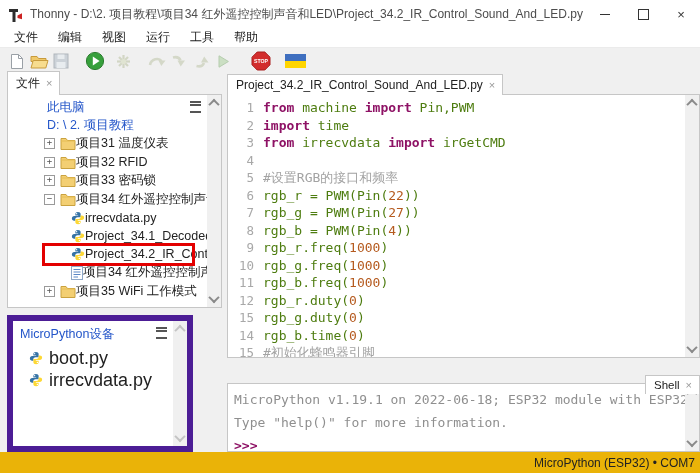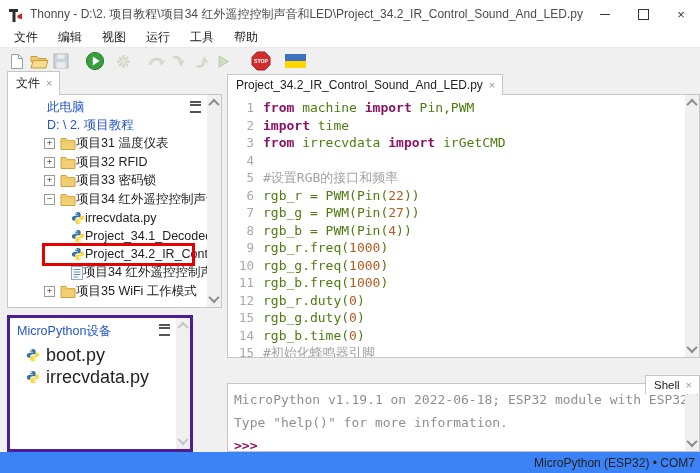--- a/index.html
+++ b/index.html
@@ -42,21 +42,21 @@
   .tree-row .lbl{margin-left:0;overflow:hidden;text-overflow:clip;}
   .tree-head{color:var(--tree-header);padding-left:7px;}
   .expander{width:9px;height:9px;border:1px solid #9a9a9a;background:#fff;font-size:9px;line-height:7px;text-align:center;color:#555;margin-left:4px;flex:0 0 auto;font-family:"DejaVu Sans Mono",monospace;}
   .tree-row.ind0 .icon-wrap{margin-left:5px;}
   .tree-row.ind1{padding-left:31px;}
   .icon-wrap{display:inline-flex;flex:0 0 auto;}
   .tree-row.hl::before{content:"";position:absolute;left:2px;right:12px;top:-2px;bottom:-2px;border:3px solid var(--highlight-box);pointer-events:none;z-index:3;}
   .panel-menu{position:absolute;top:6px;right:20px;width:11px;height:8px;border-top:2px solid #555;border-bottom:2px solid #555;z-index:2;}
   .panel-menu::after{content:"";display:block;margin-top:1px;height:2px;background:#555;}
 
-  .device-box{position:absolute;left:7px;top:315px;width:186px;height:137px;background:#fff;border:3px solid #4c1d95;box-sizing:border-box;}
+  .device-box{position:absolute;left:7px;top:315px;width:186px;height:137px;background:#fff;border:6px solid #4c1d95;box-sizing:border-box;}
   .device-head{color:var(--tree-header);padding:5px 0 4px 7px;font-size:12.5px;}
   .device-row{height:22px;display:flex;align-items:center;padding-left:16px;font-size:18px;}
 
   
   .vscroll{position:absolute;top:0;right:0;bottom:0;width:14px;background:#f0f0f0;}
   .sb-btn{position:absolute;left:0;width:14px;height:14px;display:flex;align-items:center;justify-content:center;}
   .sb-btn.top{top:1px;} .sb-btn.bottom{bottom:1px;}
   .chev{width:6px;height:6px;border-left:2px solid #8a8a8a;border-top:2px solid #8a8a8a;display:block;}
   .chev.up{transform:rotate(45deg) translate(1px,1px);}
   .chev.down{transform:rotate(225deg) translate(1px,1px);}
@@ -77,21 +77,21 @@
   
   .shell-tabbar{left:227px;top:372px;right:0;justify-content:flex-end;}
   .shell-tab-label{font-size:11.5px;}
   .shell-box{position:absolute;left:227px;top:383px;right:0;height:69px;background:#fff;border:1px solid #c6c6c6;box-sizing:border-box;z-index:1;overflow:hidden;}
   .shell-content{position:absolute;left:0;top:0;right:14px;bottom:0;overflow:hidden;padding:4px 0 0 6px;font-family:"DejaVu Sans Mono","Liberation Mono",monospace;font-size:13px;}
   .shell-line{line-height:23px;white-space:pre;overflow:hidden;}
   .shell-line.out{color:#8f8f8f;}
   .shell-line.prompt{color:var(--keyword);font-weight:bold;}
 
   
-  .statusbar{position:absolute;left:0;right:0;bottom:0;height:21px;background:#3b82f6;display:flex;align-items:center;justify-content:flex-end;padding-right:5px;color:#222;font-size:12px;}
+  .statusbar{position:absolute;left:0;right:0;bottom:0;height:21px;background:#eab308;display:flex;align-items:center;justify-content:flex-end;padding-right:5px;color:#222;font-size:12px;}
 </style>
 </head>
 <body>
 
 <div id="app">
 
   <div class="titlebar">
     <span class="app-logo">
       <svg width="16" height="16" viewBox="0 0 16 16">
           <path d="M2 3h9v3H8.5v10h-3V6H2z" fill="#2d2d2d"></path>

